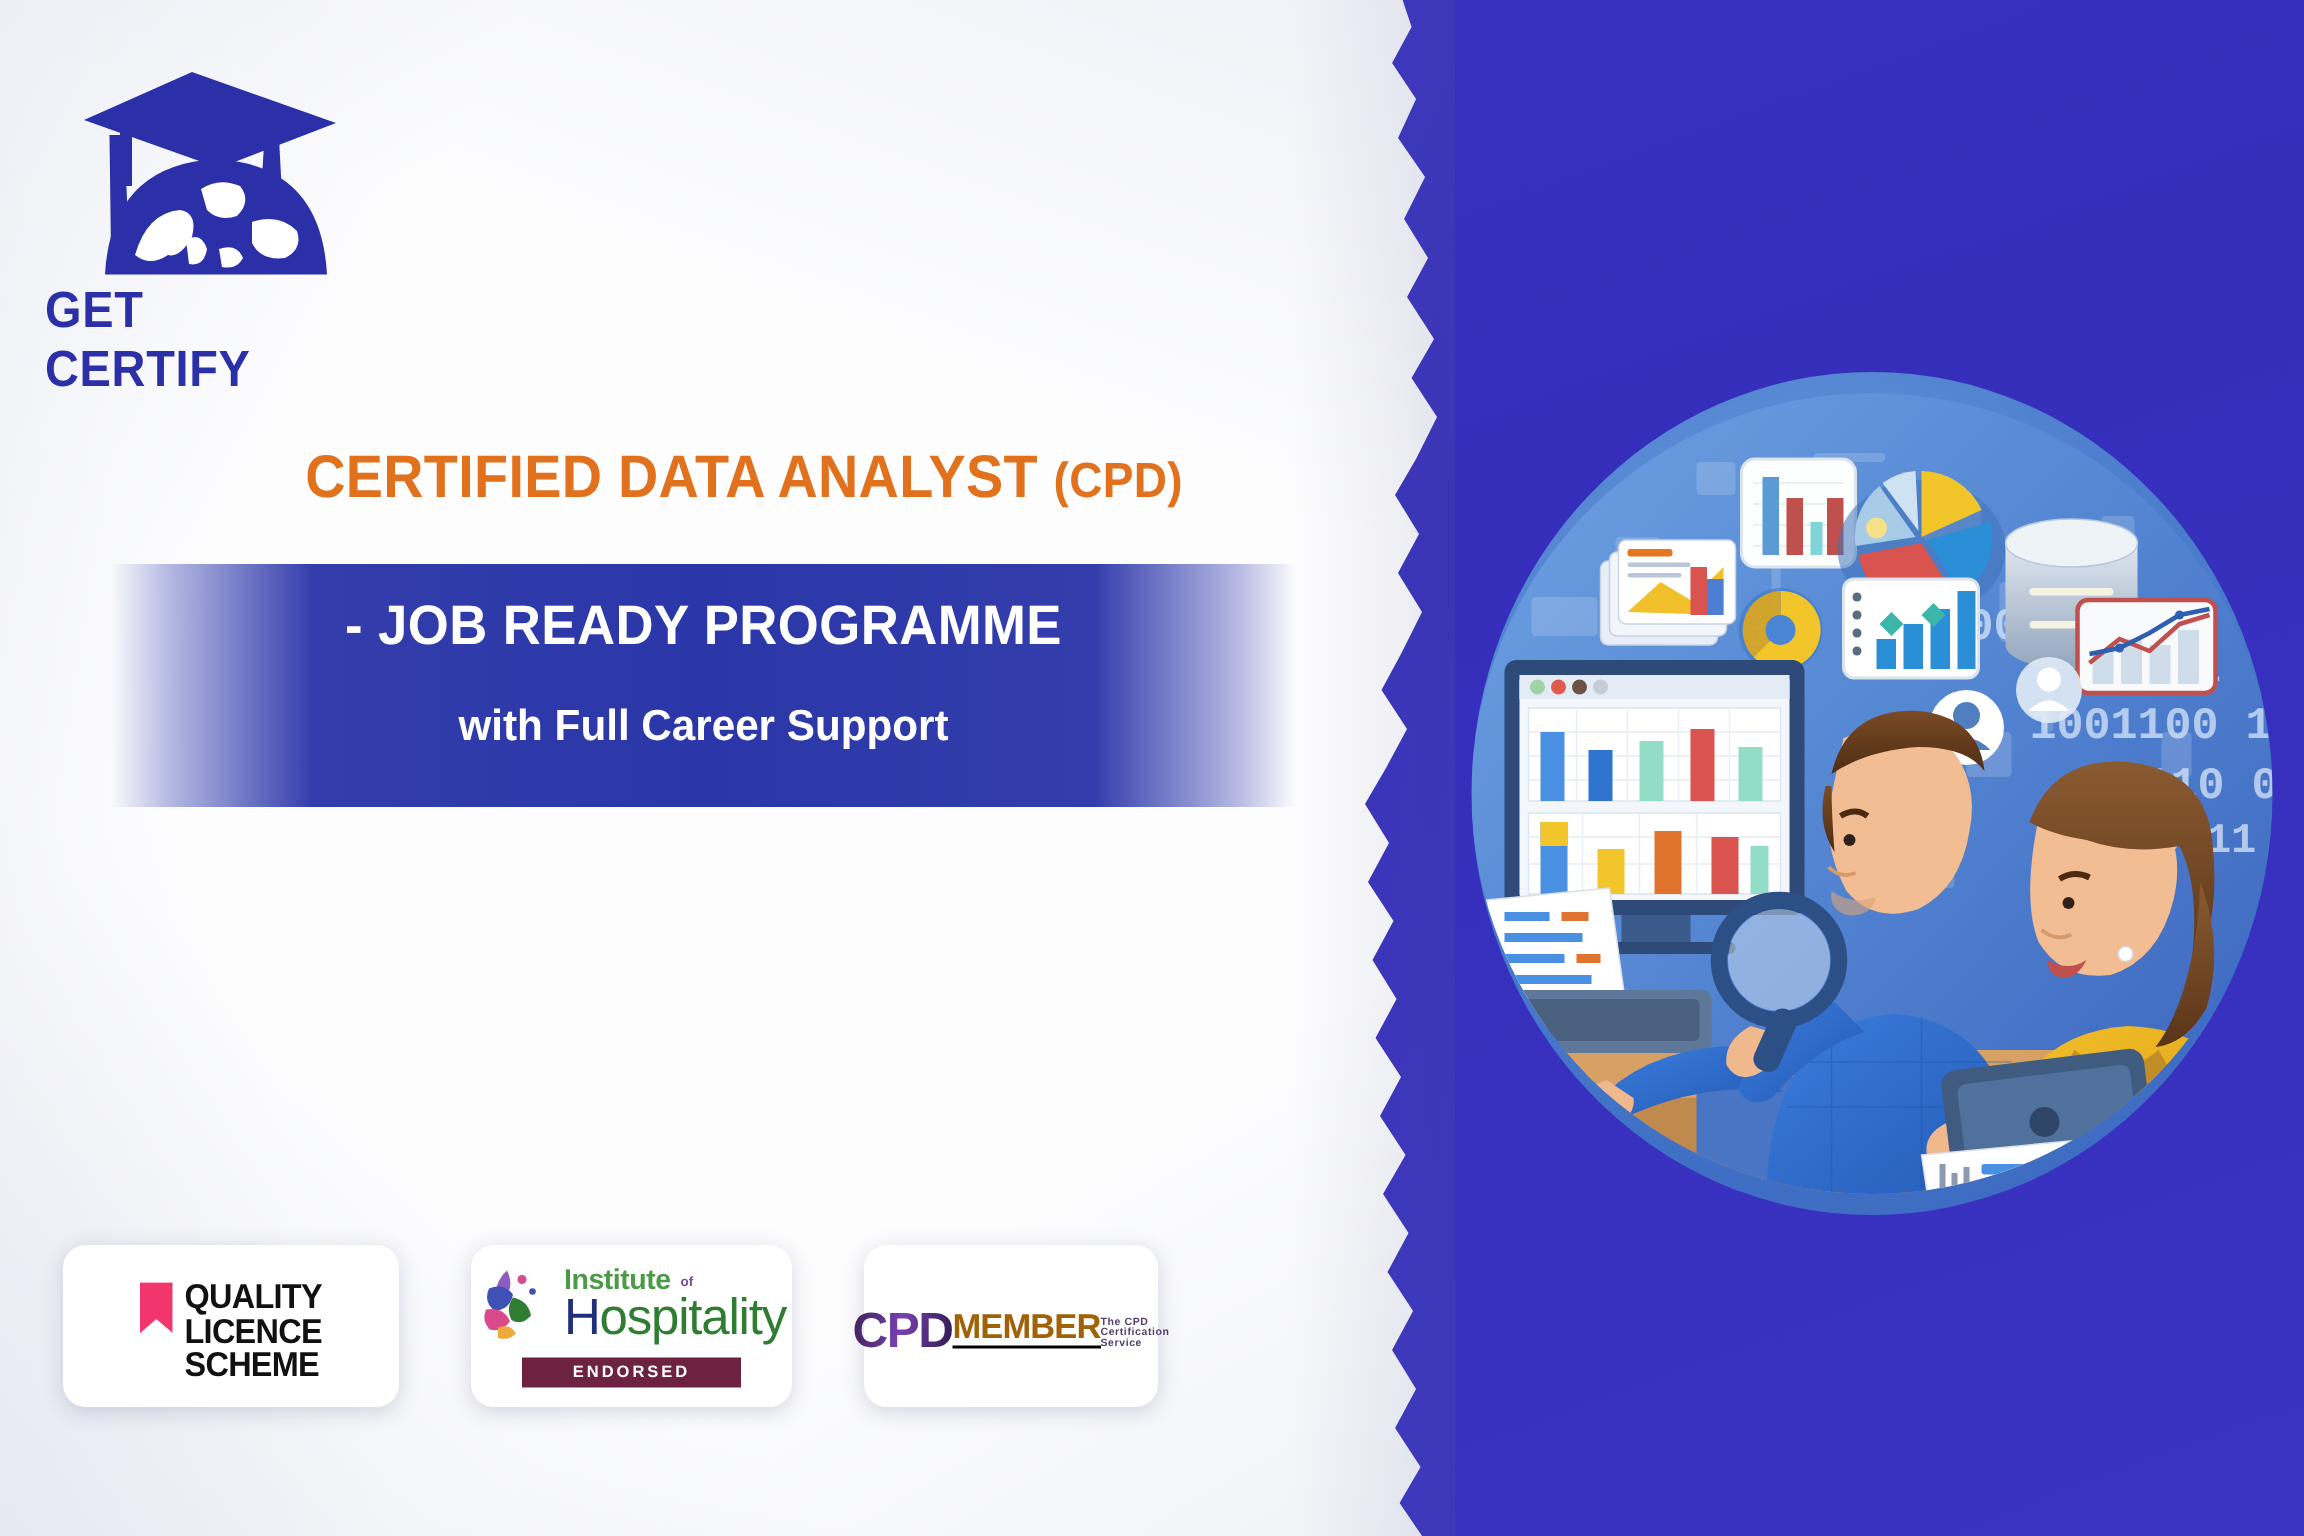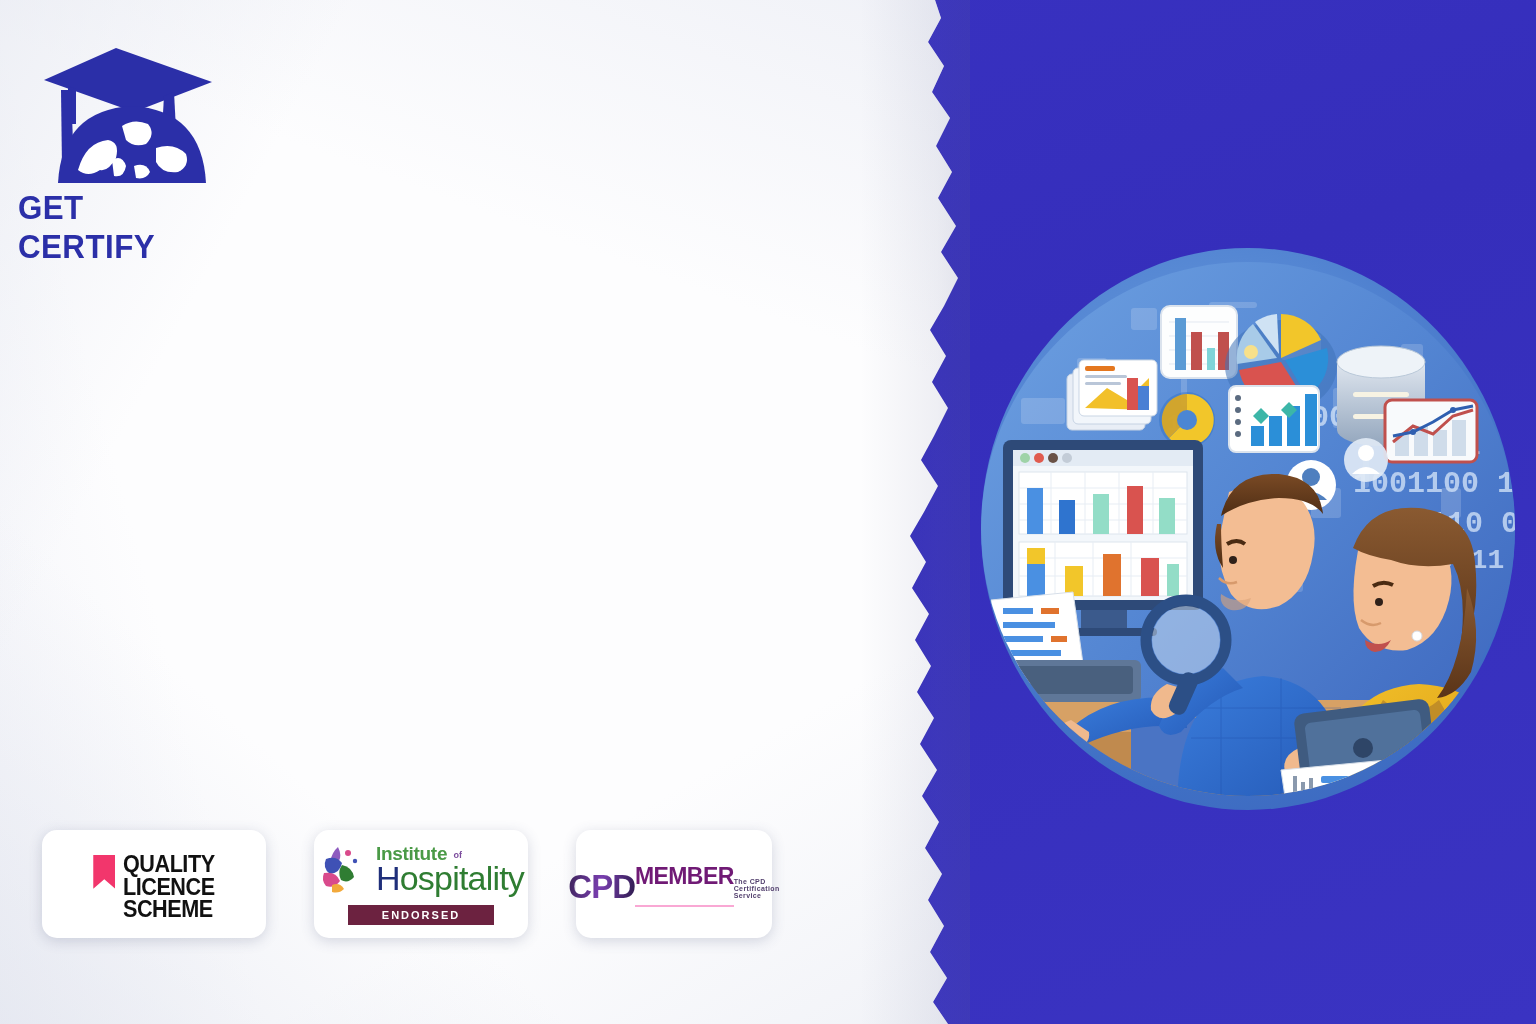--- a/index.html
+++ b/index.html
@@ -49,21 +49,21 @@
       944px 926px, 930px 952px, 947px 978px, 933px 1002px, 948px 1024px,
       0 1024px);
   }
   .torn-shadow{
     position:absolute;top:0;left:860px;width:110px;height:1024px;
     background:linear-gradient(90deg, rgba(120,125,160,0) 0%, rgba(110,115,155,.10) 70%, rgba(90,95,140,.16) 100%);
     pointer-events:none;
   }
 
   
-  .logo{position:absolute;left:16px;top:38px;width:230px;height:190px;}
+  .logo{position:absolute;left:28px;top:38px;width:230px;height:190px;}
   .logo svg{display:block;}
 
   
   .headline-wrap{position:absolute;left:0;top:296px;width:940px;}
   .title-main{
     font-size:40px;font-weight:700;letter-spacing:.2px;
     color:#e2711d;text-align:center;
     padding-left:56px;
     font-family:"Liberation Sans", sans-serif;
     transform:scaleX(.93);transform-origin:center;
@@ -120,22 +120,22 @@
   .ioh-w2{font-size:34px;color:#2f7d32;font-weight:400;letter-spacing:-.8px;margin-top:-2px;}
   .ioh-w2 .h-blue{color:#1f2f7a;}
   .ioh-endorsed{margin-top:10px;background:#6c2240;color:#fff;
     font-size:11px;font-weight:700;letter-spacing:2px;
     padding:4px 34px;width:auto;text-align:center;}
 
   .cpd-inner{display:flex;flex-direction:row;align-items:center;padding-top:6px;}
   .cpd-top{font-size:33px;font-weight:800;line-height:.9;letter-spacing:-1px;
     background:linear-gradient(100deg,#3a2257 0%,#7a3fb0 48%,#2d1b4d 100%);
     -webkit-background-clip:text;background-clip:text;color:transparent;}
-  .cpd-mid{font-size:23px;font-weight:800;color:#701a75;letter-spacing:-.6px;
-    line-height:1;margin-top:-3px;border-bottom:2px solid #f9a8d4;padding-bottom:17px;}
+  .cpd-mid{font-size:23px;font-weight:800;color:#a16207;letter-spacing:-.6px;
+    line-height:1;margin-top:-3px;border-bottom:2px solid #000000;padding-bottom:1px;}
   .cpd-sub{font-size:7px;color:#53406e;letter-spacing:.4px;margin-top:2px;font-weight:600;}
 
   
   .illus{
     position:absolute;left:981px;top:248px;width:534px;height:562px;
     border-radius:50%;overflow:hidden;
     background:radial-gradient(circle at 42% 34%, #6d9fe0 0%, #5385d2 42%, #3f6fc4 72%, #3a62bb 100%);
   }
   .illus svg{display:block;width:534px;height:562px;}
 </style>
@@ -164,20 +164,31 @@
         <path d="M106 88 Q118 80 132 86 Q140 96 130 106 Q118 110 110 102 Z" fill="#ffffff"></path>
         <path d="M140 110 Q158 104 170 116 Q174 128 162 134 Q146 136 140 124 Z" fill="#ffffff"></path>
         <path d="M96 122 Q106 116 110 128 Q108 140 98 138 Z" fill="#ffffff"></path>
         <path d="M118 128 Q130 124 134 134 Q130 142 120 140 Z" fill="#ffffff"></path>
       </g>
     </svg>
     <div style="position:absolute;left:2px;top:150px;font-size:34px;font-weight:800;
                 color:#2b2fa8;letter-spacing:.5px;transform:scaleX(.92);transform-origin:left;">GET CERTIFY</div>
   </div>
 
+  <div class="headline-wrap">
+    <div class="title-main">
+      <span>CERTIFIED DATA ANALYST</span>
+      <span class="cpd">(CPD)</span>
+    </div>
+
+    <div class="band">
+      <div class="band-line1">- JOB READY PROGRAMME</div>
+      <div class="band-line2">with Full Career Support</div>
+    </div>
+  </div>
 
   <div class="badges">
 
     <div class="badge badge-qls">
       <div class="qls-inner">
         <div class="qls-ribbon"></div>
         <div class="qls-text">
           <div>QUALITY</div>
           <div>LICENCE</div>
           <div>SCHEME</div>

